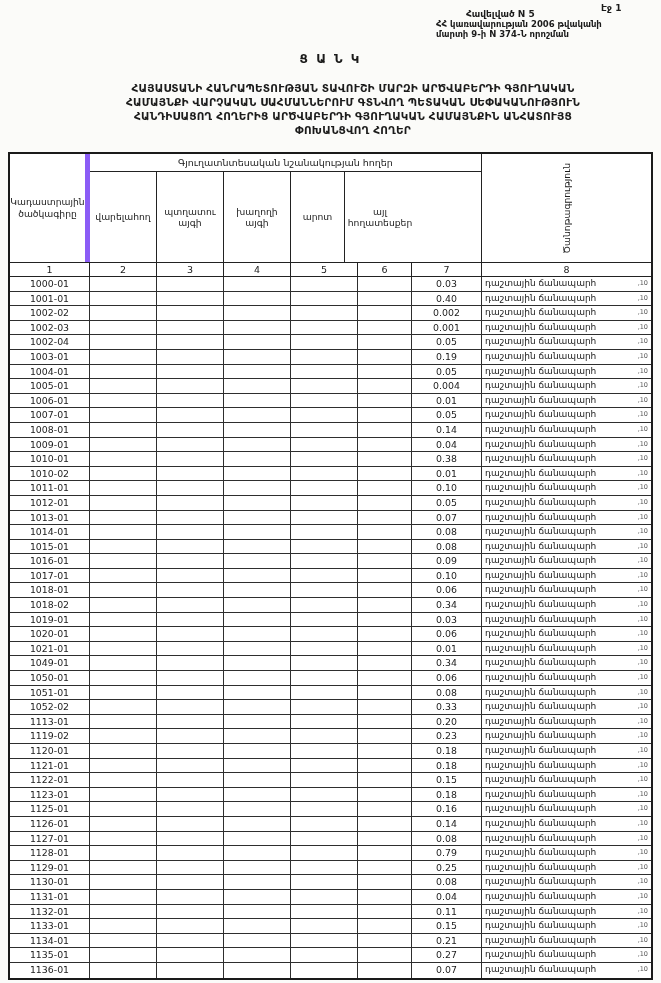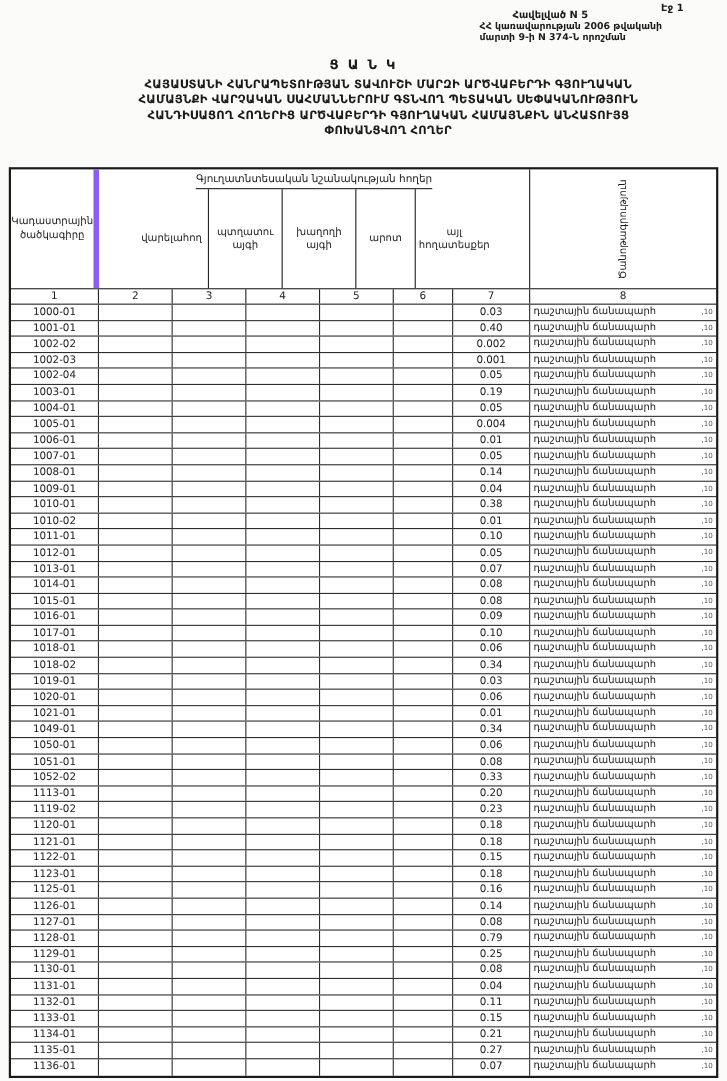--- a/index.html
+++ b/index.html
@@ -11,38 +11,38 @@
     font-family:"DejaVu Sans", sans-serif;
     color:#1b1b1b;
     -webkit-font-smoothing:antialiased;
   }
   .pg-label{position:absolute;top:3px;left:601px;font-size:9px;font-weight:bold;}
   .annex1{position:absolute;top:9px;left:466px;font-size:9px;font-weight:bold;}
   .annex2{position:absolute;top:19px;left:436px;font-size:8.5px;font-weight:bold;}
   .annex3{position:absolute;top:29px;left:436px;font-size:8.5px;font-weight:bold;}
 
   .title-block{position:absolute;top:52px;left:0;width:661px;text-align:center;}
-  .doc-title{font-size:12px;font-weight:bold;letter-spacing:2px;margin-bottom:4px;}
+  .doc-title{font-size:12px;font-weight:bold;letter-spacing:2px;margin-bottom:15px;}
   .sub-line{font-size:10.5px;font-weight:bold;line-height:14px;letter-spacing:0.2px;padding-left:45px;}
 
   .land-table{
     position:absolute;top:152px;left:8px;width:645px;
     border:2px solid #1a1a1a;background:#fff;
     box-sizing:border-box;
   }
   .land-table *{box-sizing:border-box;}
 
   .thead{display:flex;border-bottom:1px solid #222;}
   .h-c1{
     width:80px;border-right:5px solid #8b5cf6;
     display:flex;align-items:center;justify-content:center;
     text-align:center;white-space:pre-line;
     font-size:9.2px;line-height:12px;
   }
-  .h-mid{width:392px;display:flex;flex-direction:column;border-right:1px solid #222;align-items:center;}
+  .h-mid{width:392px;display:flex;flex-direction:column;border-right:1px solid #222;}
   .h-group{height:18px;line-height:17px;border-bottom:1px solid #222;text-align:center;font-size:9.5px;}
   .h-labels{display:flex;height:90px;}
   .hl{
     border-right:1px solid #222;
     display:flex;align-items:center;justify-content:center;
     text-align:center;font-size:9.2px;line-height:11.5px;padding:1px;
   }
   .hl:last-child{border-right:none;}
   .w2{width:67px;} .w3{width:67px;} .w4{width:67px;} .w5{width:67px;} .w6{width:54px;} .w7{width:70px;}
   .h-c8{flex:1;display:flex;align-items:center;justify-content:center;}

